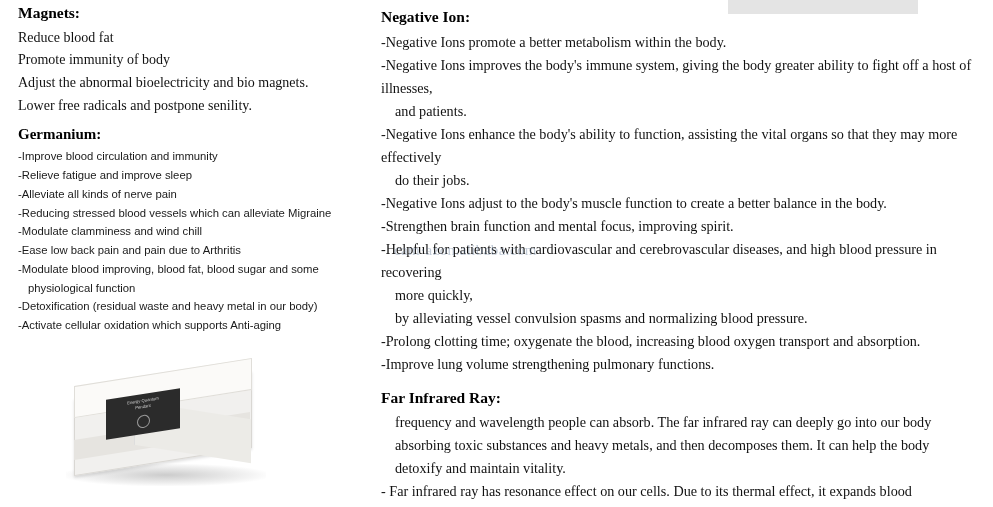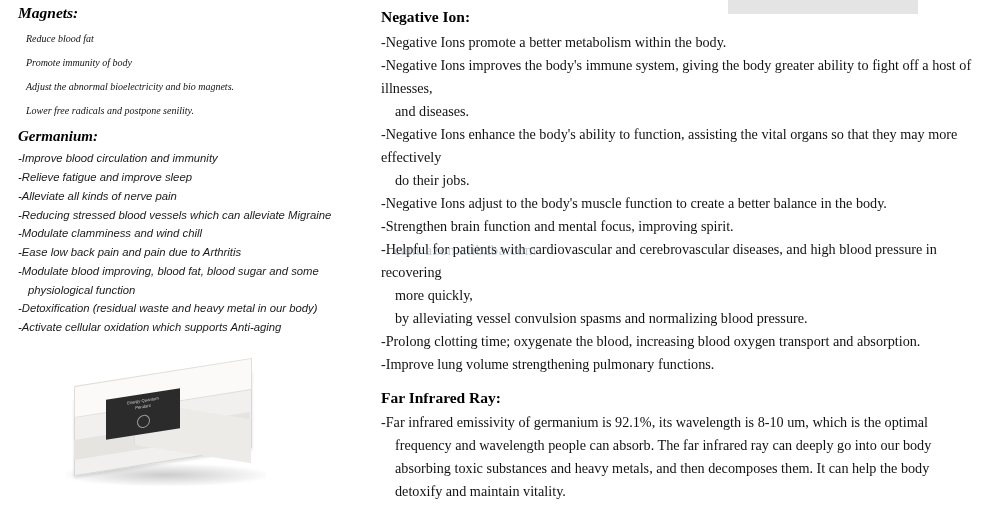--- a/index.html
+++ b/index.html
@@ -19,21 +19,20 @@
     position: relative;
     width: 993px;
     height: 507px;
     box-sizing: border-box;
   }
   .col-left {
     position: absolute;
     left: 18px;
     top: 4px;
     width: 352px;
-    font-style: italic;
   }
   .col-right {
     position: absolute;
     left: 381px;
     top: 8px;
     width: 606px;
   }
   .heading {
     font-family: "Liberation Serif", serif;
     font-size: 15.5px;
@@ -42,23 +41,23 @@
     margin: 0 0 4px 0;
     line-height: 1.2;
   }
   .heading-sub {
     font-size: 15px;
     font-weight: bold;
     margin-top: 8px;
   }
   .big-line {
     font-family: "Liberation Serif", serif;
-    font-size: 10px;
+    font-size: 14px;
     line-height: 1.62;
-    margin: 8px;
+    margin: 0;
     color: #111111;
   }
   .small-line {
     font-family: "Liberation Sans", sans-serif;
     font-size: 11.3px;
     line-height: 1.66;
     margin: 0;
     color: #1a1a1a;
   }
   .small-line.indent {
@@ -223,35 +222,34 @@
       <div>Pendant</div>
       <div class="emblem"></div>
     </div>
   </div>
 
   <div class="col-right">
     <div class="heading">Negative Ion:</div>
     <div>
       <p class="r-line">-Negative Ions promote a better metabolism within the body.</p>
       <p class="r-line">-Negative Ions improves the body's immune system, giving the body greater ability to fight off a host of illnesses,</p>
-      <p class="r-line indent">and diseases.</p>
+      <p class="r-line indent">and patients.</p>
       <p class="r-line">-Negative Ions enhance the body's ability to function, assisting the vital organs so that they may more effectively</p>
       <p class="r-line indent">do their jobs.</p>
       <p class="r-line">-Negative Ions adjust to the body's muscle function to create a better balance in the body.</p>
       <p class="r-line">-Strengthen brain function and mental focus, improving spirit.</p>
       <p class="r-line">-Helpful for patients with cardiovascular and cerebrovascular diseases, and high blood pressure in recovering</p>
       <p class="r-line indent">more quickly,</p>
       <p class="r-line indent">by alleviating vessel convulsion spasms and normalizing blood pressure.</p>
       <p class="r-line">-Prolong clotting time; oxygenate the blood, increasing blood oxygen transport and absorption.</p>
       <p class="r-line">-Improve lung volume strengthening pulmonary functions.</p>
     </div>
     <div class="gap-md"></div>
     <div class="heading">Far Infrared Ray:</div>
     <div>
-      <p class="r-line">-Far infrared emissivity of germanium is 92.1%, its wavelength is 8-10 um, which is the optimal</p>
       <p class="r-line indent">frequency and wavelength people can absorb. The far infrared ray can deeply go into our body</p>
       <p class="r-line indent">absorbing toxic substances and heavy metals, and then decomposes them.   It can help the body</p>
       <p class="r-line indent">detoxify and maintain vitality.</p>
       <p class="r-line">- Far infrared ray has resonance effect on our cells. Due to its thermal effect, it expands blood</p>
 
     </div>
   </div>
 
   <div class="watermark">
     <div class="wm-bar"></div>

